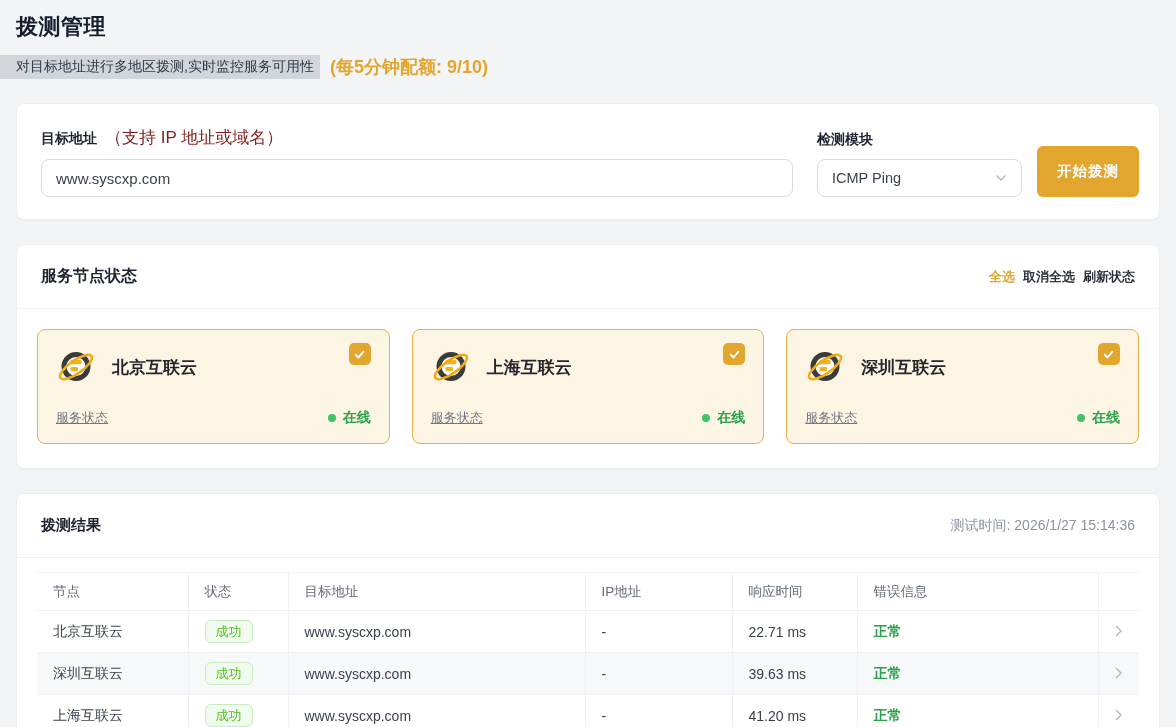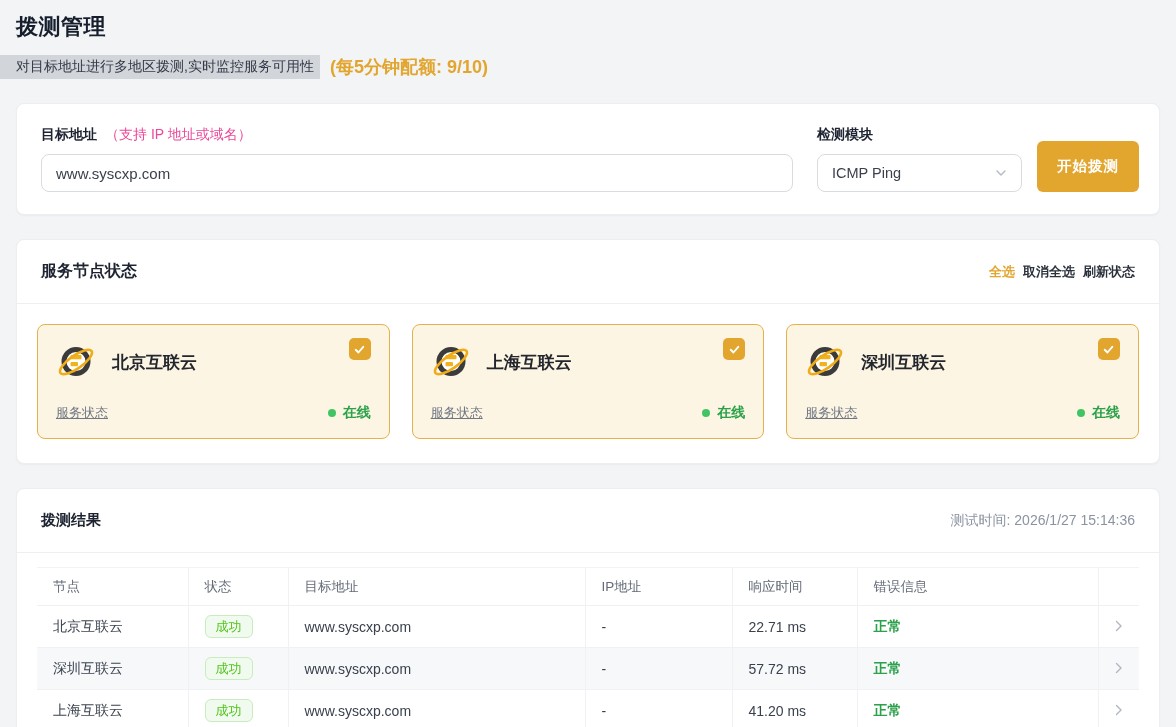--- a/index.html
+++ b/index.html
@@ -35,21 +35,21 @@
     display:flex; align-items:center; justify-content:space-between;
     border-bottom:1px solid #edeff2;
   }
   .card-header .card-title { font-size:16px; font-weight:700; color:#1d2330; }
 
   
   .probe-card { margin-top:24px; padding:22px 20px 22px 24px; display:flex; gap:24px; }
   .form-left { flex:1; }
   .field-label-row { display:flex; align-items:baseline; gap:8px; margin-bottom:10px; }
   .field-label { font-size:14px; font-weight:700; color:#1d2330; }
-  .field-hint { font-size:14px; color:#ec4899; }
+  .field-hint { font-size:17px; color:#7f1d1d; }
   .text-input {
     width:100%; height:38px; border:1px solid #d8dbe0; border-radius:8px;
     padding:0 14px; font-size:15px; color:#3a414d; outline:none;
     font-family:"Liberation Sans","DejaVu Sans",sans-serif; background:#fff;
   }
   .form-right { display:flex; gap:15px; align-items:flex-end; }
   .module-col { width:205px; }
   .select-box {
     height:38px; border:1px solid #d8dbe0; border-radius:8px;
     display:flex; align-items:center; justify-content:space-between;
@@ -271,21 +271,21 @@
             <td class="cell-ok">正常</td>
             <td class="cell-chevron"><svg width="8" height="12" viewBox="0 0 8 12">
                   <path d="M1.5 1.5L6 6l-4.5 4.5" stroke="#b0b6bf" stroke-width="1.4" fill="none" stroke-linecap="round" stroke-linejoin="round"></path>
                 </svg></td>
           </tr>
           <tr class="striped">
             <td>深圳互联云</td>
             <td><span class="badge-success">成功</span></td>
             <td>www.syscxp.com</td>
             <td>-</td>
-            <td>57.72 ms</td>
+            <td>39.63 ms</td>
             <td class="cell-ok">正常</td>
             <td class="cell-chevron"><svg width="8" height="12" viewBox="0 0 8 12">
                   <path d="M1.5 1.5L6 6l-4.5 4.5" stroke="#b0b6bf" stroke-width="1.4" fill="none" stroke-linecap="round" stroke-linejoin="round"></path>
                 </svg></td>
           </tr>
           <tr>
             <td>上海互联云</td>
             <td><span class="badge-success">成功</span></td>
             <td>www.syscxp.com</td>
             <td>-</td>

